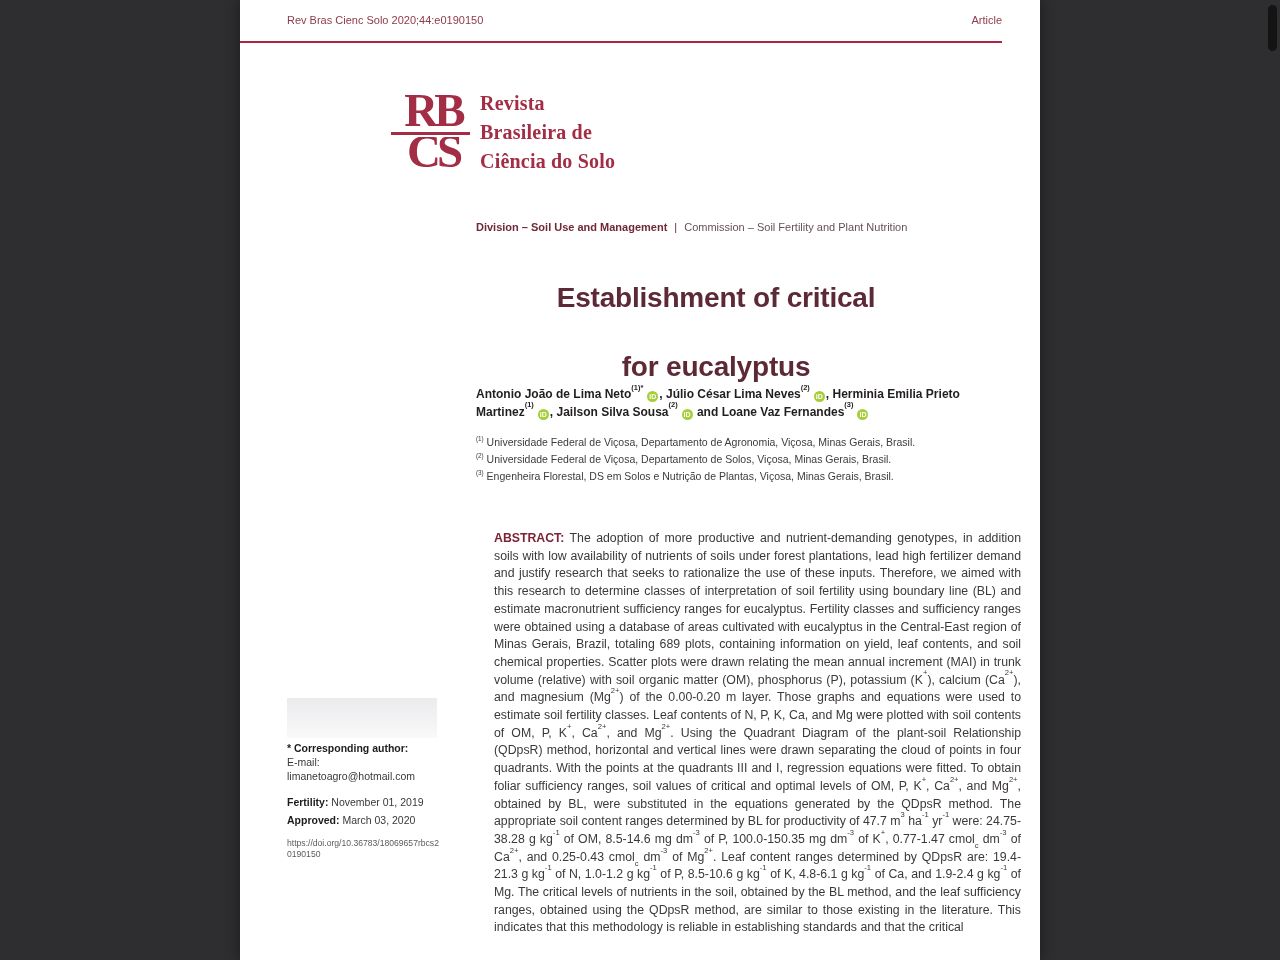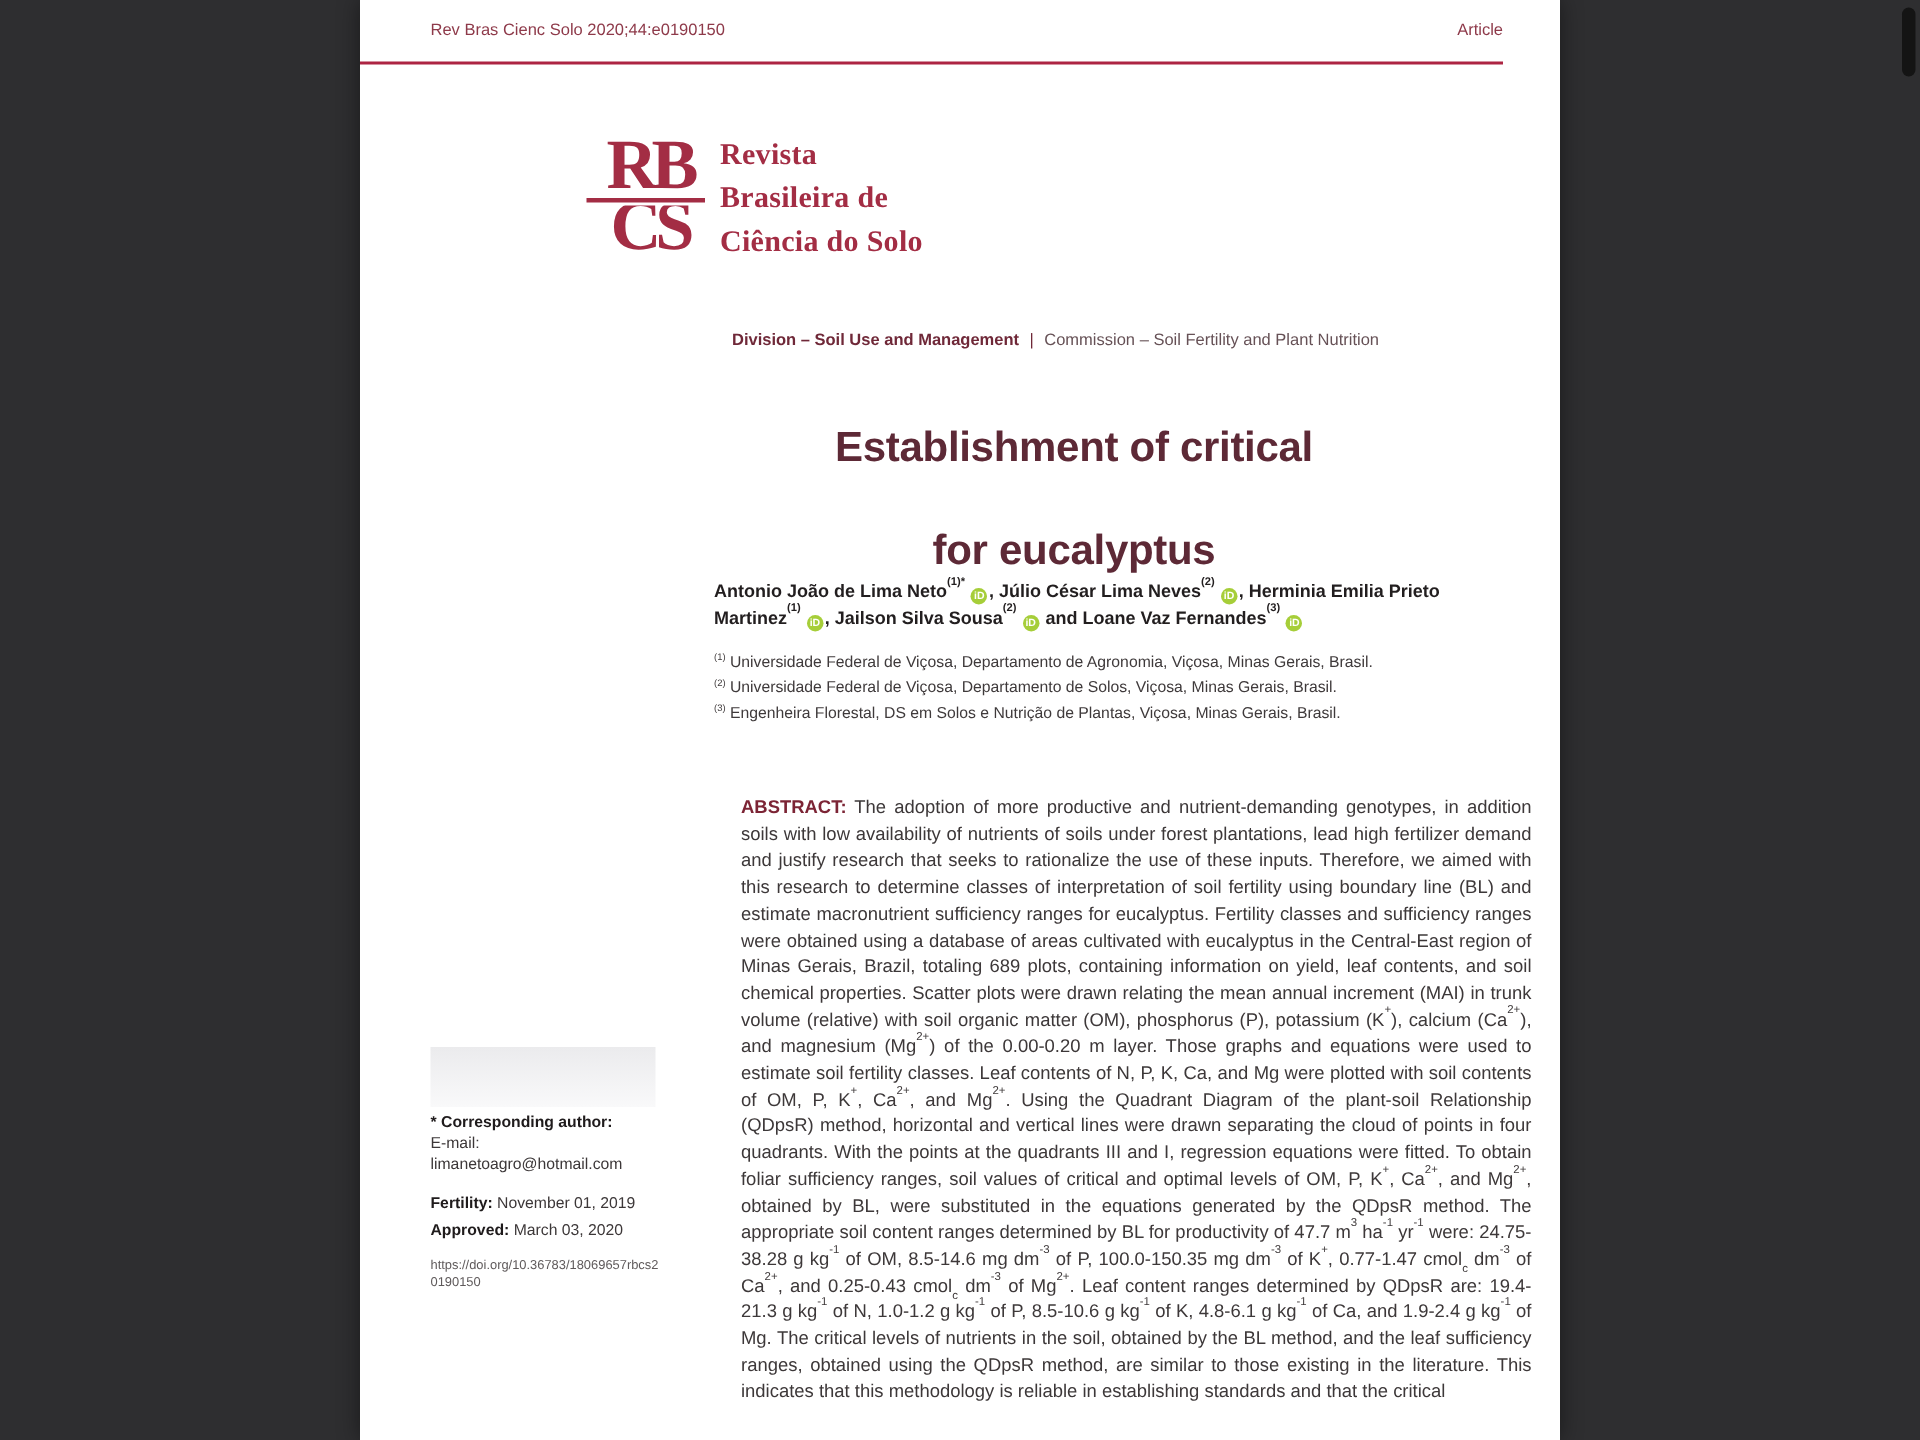--- a/index.html
+++ b/index.html
@@ -37,21 +37,21 @@
   .mono-bar{
     position:absolute;left:-4px;right:1px;top:42px;height:3px;
     background:#a32d44;box-shadow:0 -2px 0 #ffffff,0 2px 0 #ffffff;
   }
   .logo-name{
     font-family:"Liberation Serif",serif;font-weight:700;
     color:#a32d44;font-size:20px;line-height:29px;padding-top:3px;
     letter-spacing:.2px;
   }
   
-  .division{position:absolute;left:248px;top:221px;font-size:11px;color:#665156;}
+  .division{position:absolute;left:236px;top:221px;font-size:11px;color:#665156;}
   .division .div-b{font-weight:700;color:#6f2838;}
   .division .sep{margin:0 7px;color:#6f2838;}
   
   .title{
     position:absolute;left:236px;top:262px;width:480px;
     font-size:28px;line-height:34.5px;font-weight:700;color:#5d2936;
     letter-spacing:-.2px;
     text-align:center;
   }
   

